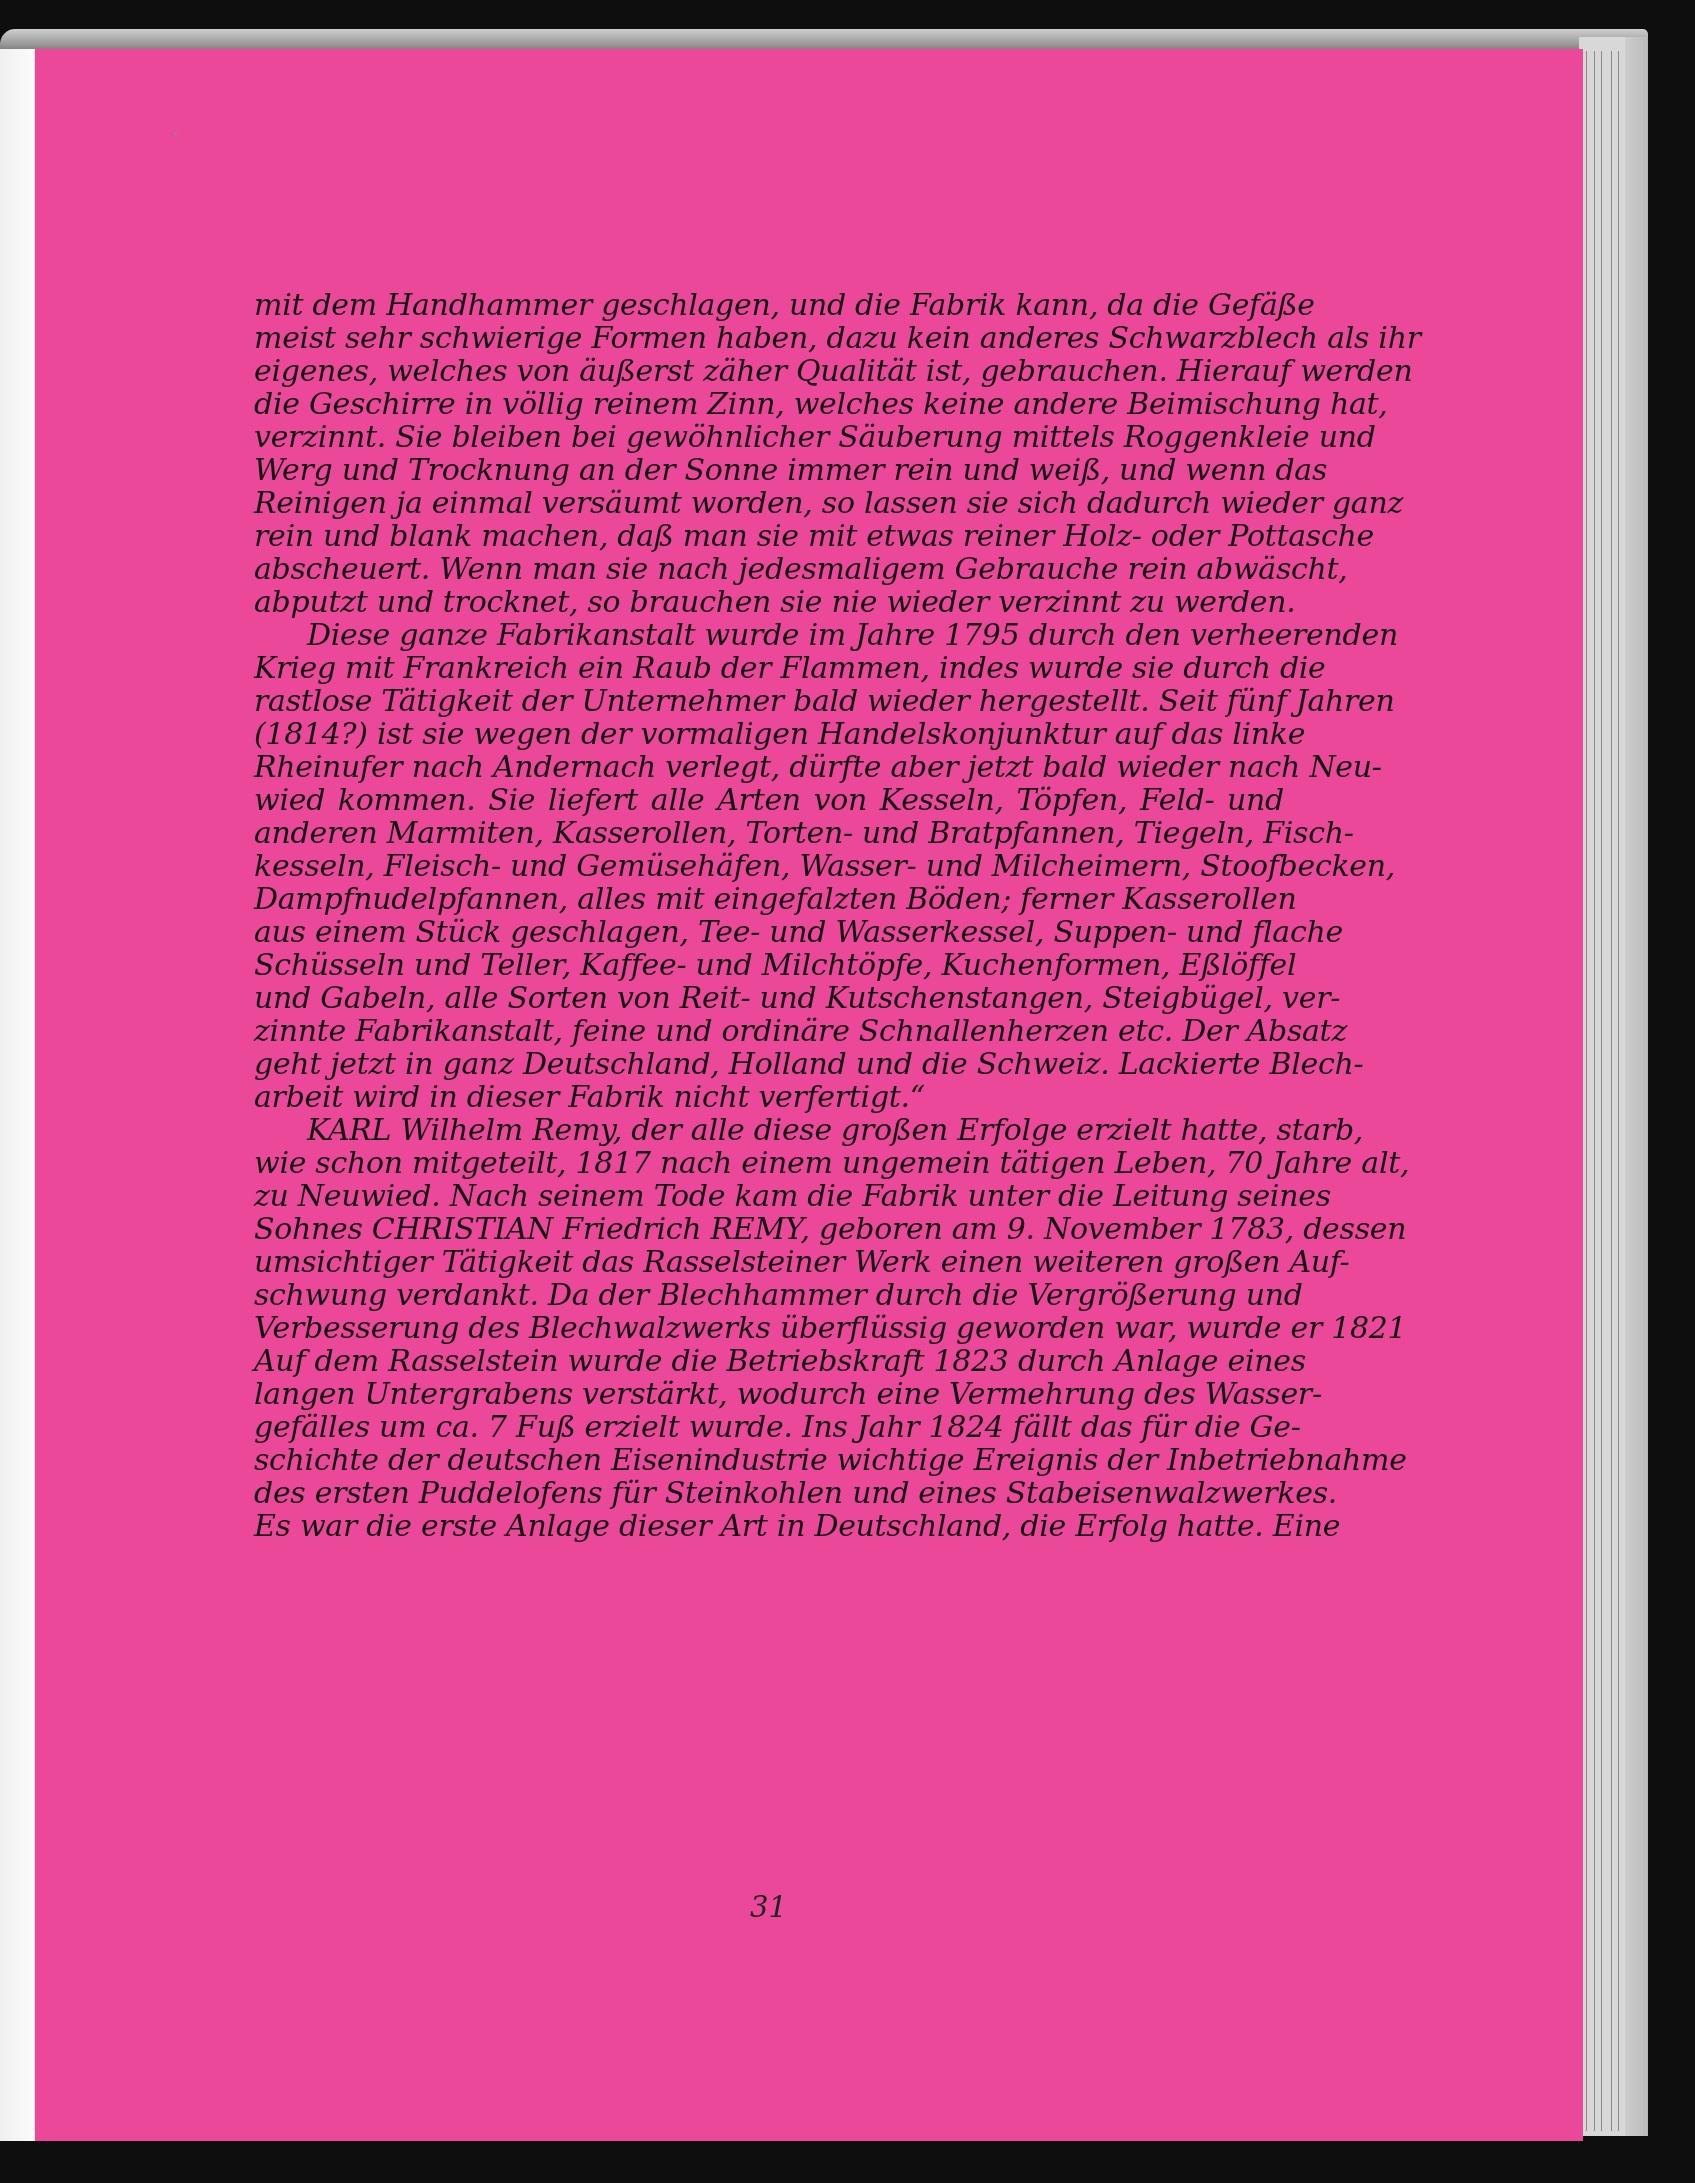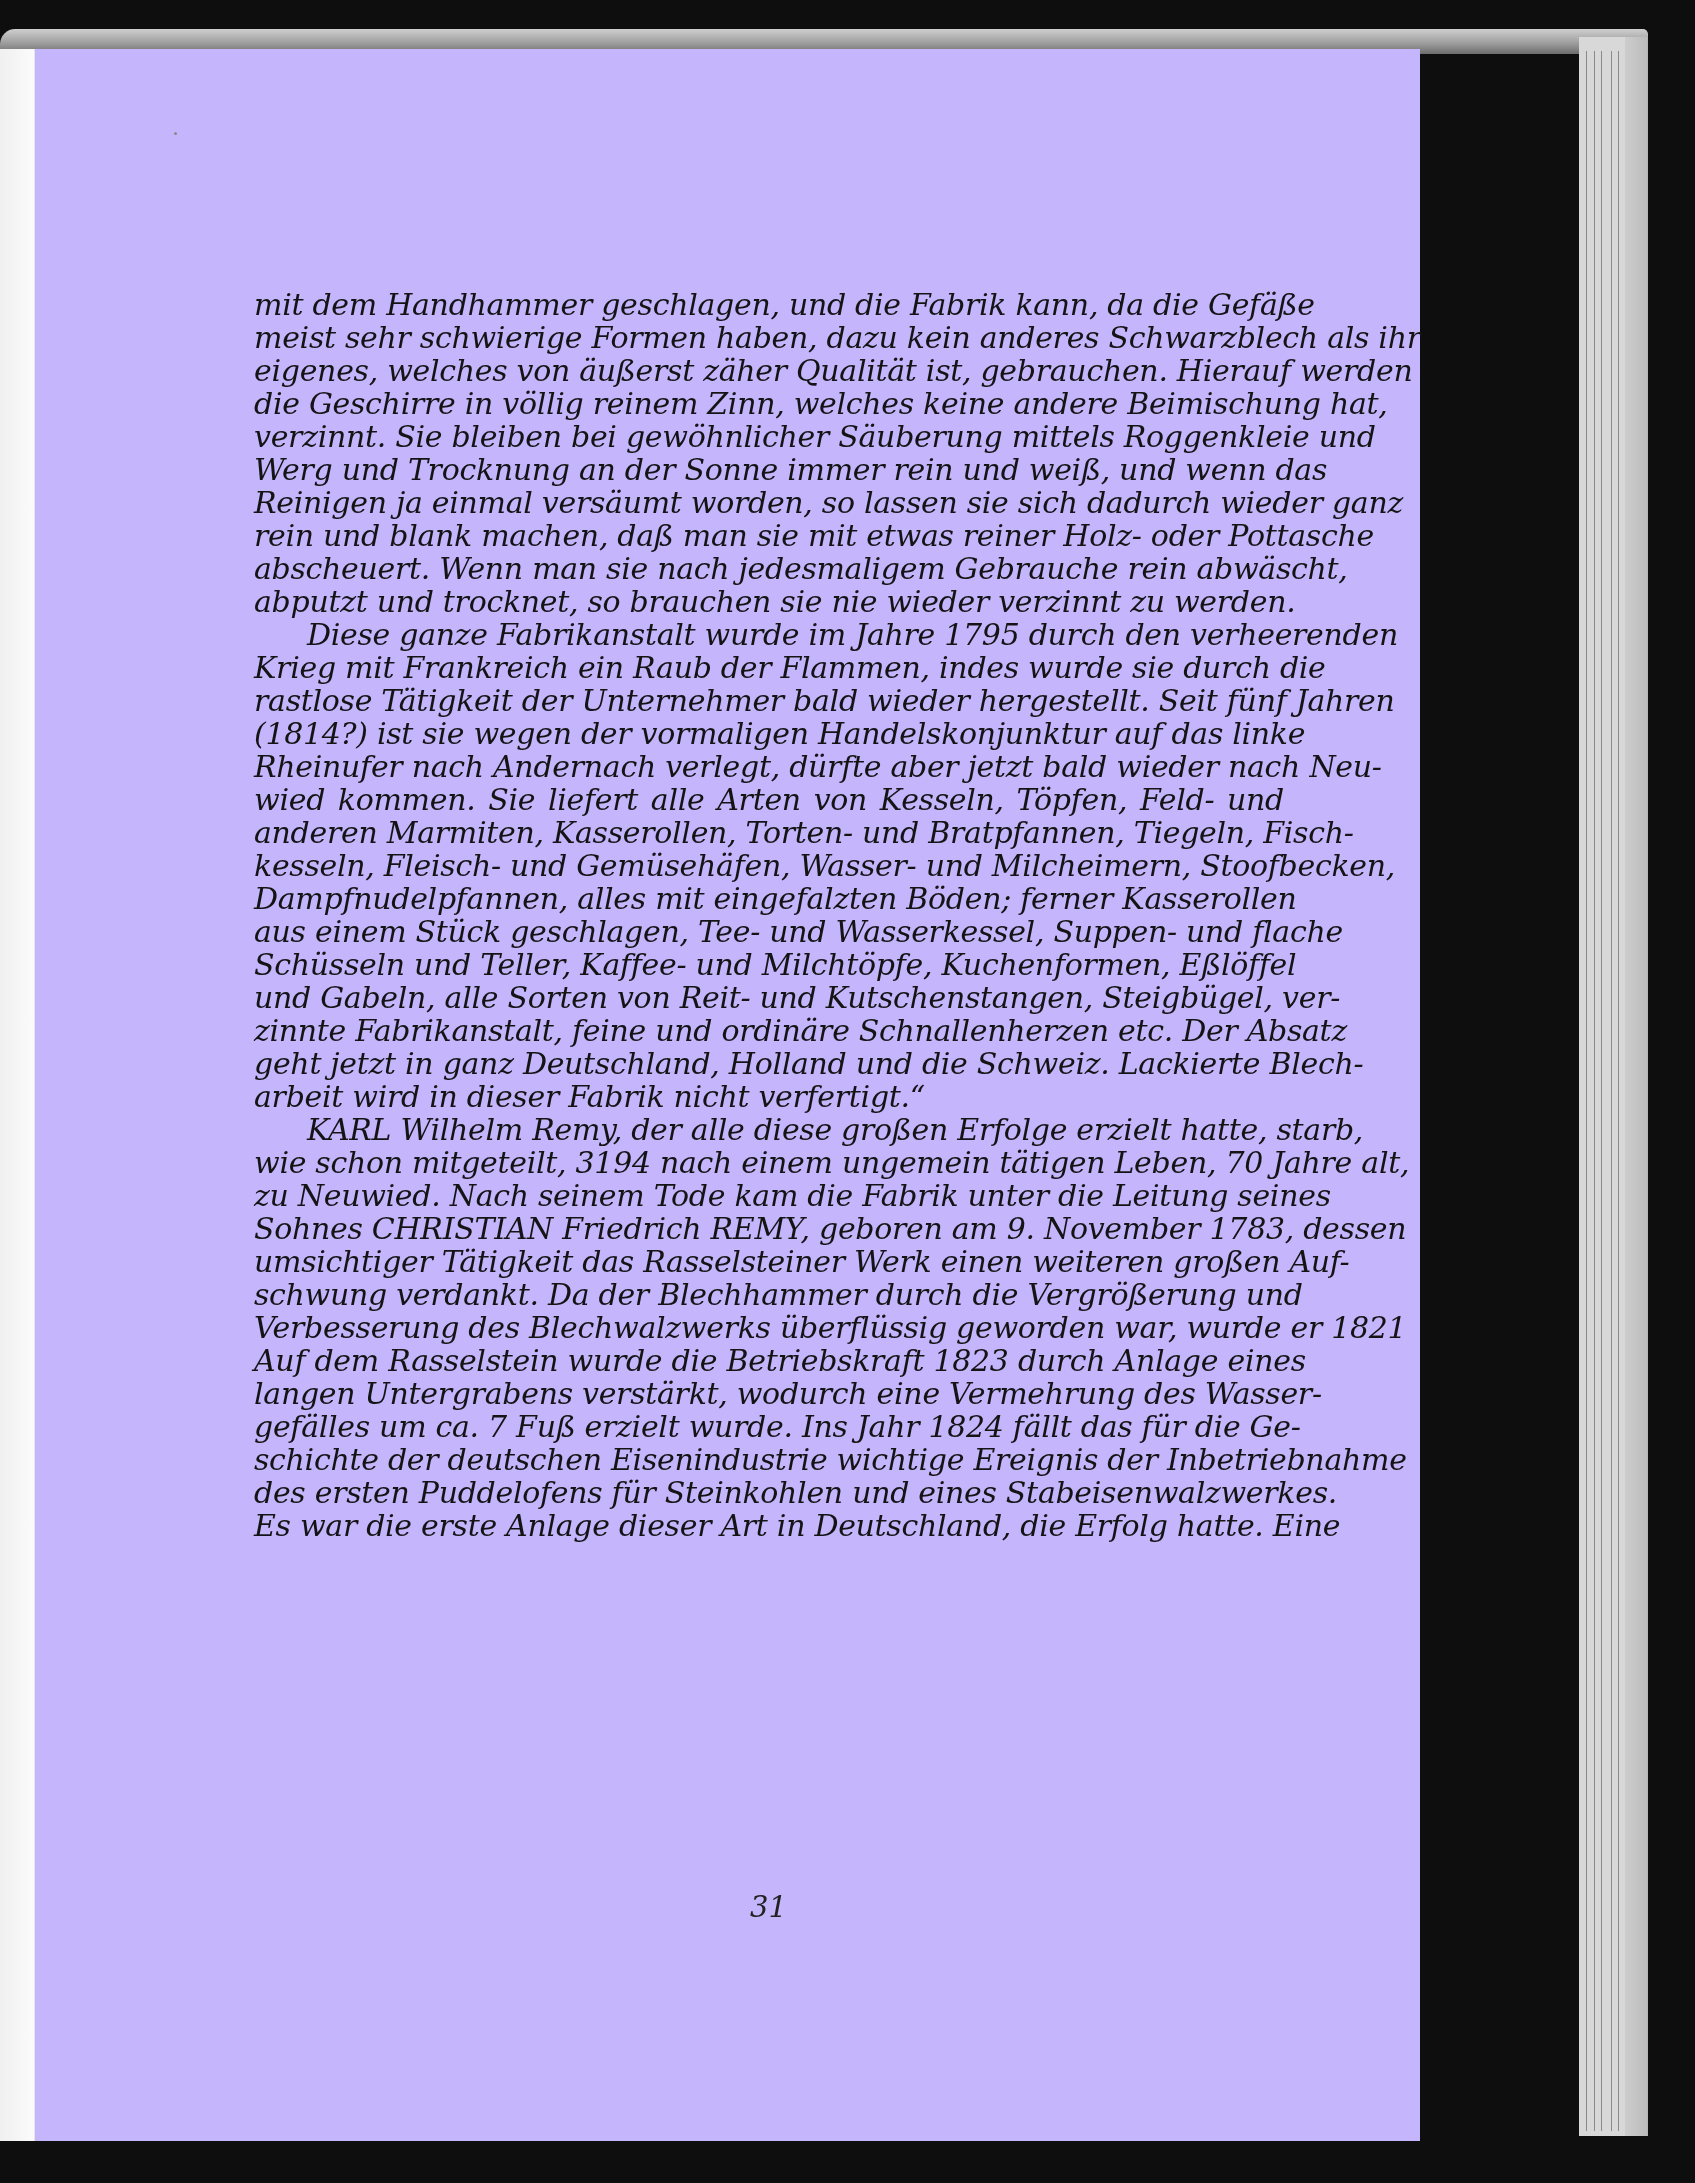--- a/index.html
+++ b/index.html
@@ -49,23 +49,23 @@
       right: 0;
       width: 22px;
       height: 100%;
       background: linear-gradient(90deg, #cdcdcd, #bbbbbb);
     }
     
     .page {
       position: absolute;
       left: 0;
       top: 49px;
-      width: 1420px;
+      width: 1583px;
       height: 2092px;
-      background: #c4b5fd;
+      background: #ec4899;
       border-bottom-left-radius: 25.4px 12px;
     }
     .gutter-shade {
       position: absolute;
       left: 0;
       top: 0;
       width: 34px;
       height: 100%;
       background: linear-gradient(90deg, #f0f0f0, #fbfbfb);
       border-right: 0.8px solid #e6e6e6;
@@ -159,21 +159,21 @@
         <span class="line">aus einem Stück geschlagen, Tee- und Wasserkessel, Suppen- und flache</span>
         <span class="line">Schüsseln und Teller, Kaffee- und Milchtöpfe, Kuchenformen, Eßlöffel</span>
         <span class="line">und Gabeln, alle Sorten von Reit- und Kutschenstangen, Steigbügel, ver-</span>
         <span class="line">zinnte Fabrikanstalt, feine und ordinäre Schnallenherzen etc. Der Absatz</span>
         <span class="line">geht jetzt in ganz Deutschland, Holland und die Schweiz. Lackierte Blech-</span>
         <span class="line last">arbeit wird in dieser Fabrik nicht verfertigt.“</span>
       </div>
 
       <div>
         <span class="line indent">KARL Wilhelm Remy, der alle diese großen Erfolge erzielt hatte, starb,</span>
-        <span class="line">wie schon mitgeteilt, 3194 nach einem ungemein tätigen Leben, 70 Jahre alt,</span>
+        <span class="line">wie schon mitgeteilt, 1817 nach einem ungemein tätigen Leben, 70 Jahre alt,</span>
         <span class="line">zu Neuwied. Nach seinem Tode kam die Fabrik unter die Leitung seines</span>
         <span class="line">Sohnes CHRISTIAN Friedrich REMY, geboren am 9. November 1783, dessen</span>
         <span class="line">umsichtiger Tätigkeit das Rasselsteiner Werk einen weiteren großen Auf-</span>
         <span class="line">schwung verdankt. Da der Blechhammer durch die Vergrößerung und</span>
         <span class="line">Verbesserung des Blechwalzwerks überflüssig geworden war, wurde er 1821</span>
         <span class="line">Auf dem Rasselstein wurde die Betriebskraft 1823 durch Anlage eines</span>
         <span class="line">langen Untergrabens verstärkt, wodurch eine Vermehrung des Wasser-</span>
         <span class="line">gefälles um ca. 7 Fuß erzielt wurde. Ins Jahr 1824 fällt das für die Ge-</span>
         <span class="line">schichte der deutschen Eisenindustrie wichtige Ereignis der Inbetriebnahme</span>
         <span class="line">des ersten Puddelofens für Steinkohlen und eines Stabeisenwalzwerkes.</span>

